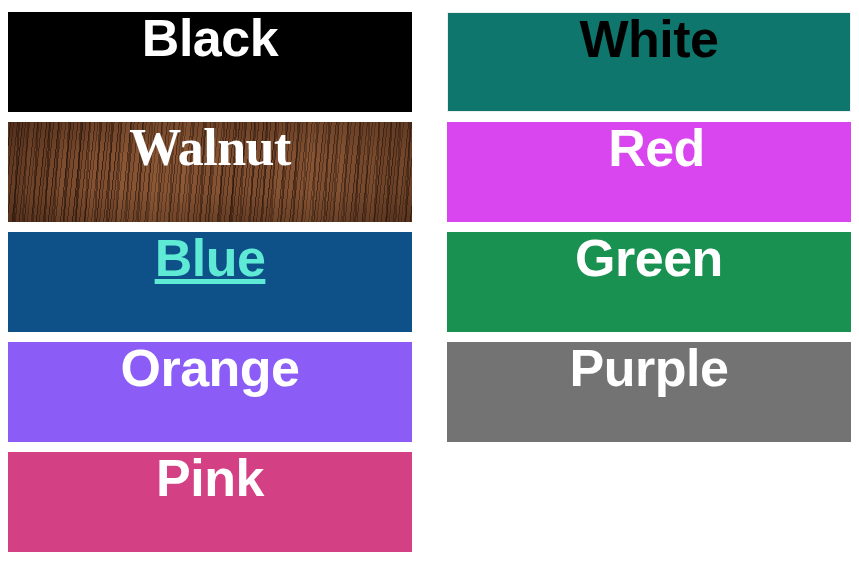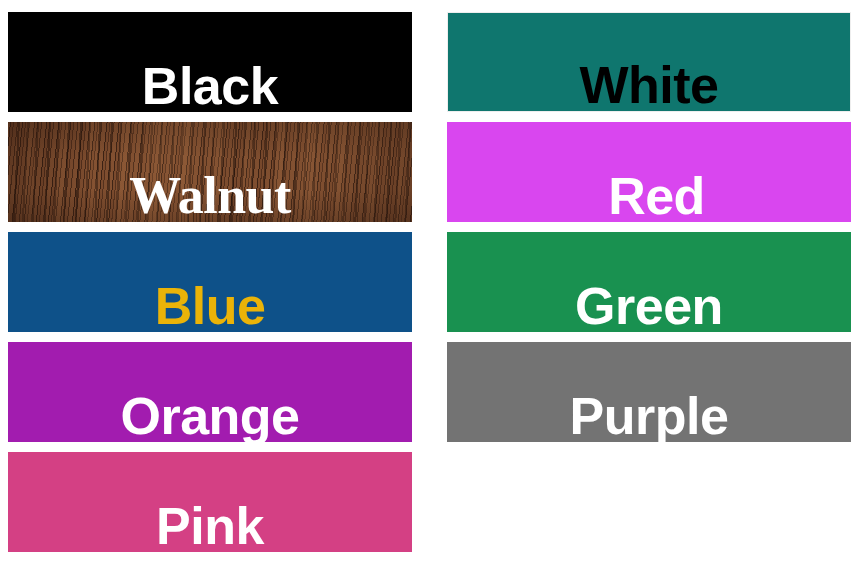--- a/index.html
+++ b/index.html
@@ -23,21 +23,21 @@
     column-gap: 35px;
     row-gap: 14px;
     align-content: start;
   }
 
   .swatch {
     position: relative;
     width: 100%;
     height: 100px;
     display: flex;
-    align-items: flex-end;
+    align-items: flex-start;
     justify-content: center;
     overflow: hidden;
   }
 
   .swatch-label {
     position: relative;
     z-index: 3;
     font-size: 52px;
     font-weight: bold;
     line-height: 1;
@@ -132,26 +132,26 @@
       <div class="wood-base"></div>
       <div class="wood-grain-a"></div>
       <div class="wood-grain-b"></div>
       <div class="wood-tone"></div>
       <span class="swatch-label" style="color: rgb(255, 255, 255); font-family: Liberation Serif, serif;">Walnut</span>
     </div>
     <div class="swatch" style="background-color: #d946ef; padding-left: 15px;">
       <span class="swatch-label" style="color: rgb(255, 255, 255);">Red</span>
     </div>
     <div class="swatch" style="background-color: rgb(14, 81, 137);">
-      <span class="swatch-label" style="color: #eab308;">Blue</span>
+      <span class="swatch-label" style="color: #5eead4; text-decoration: underline;">Blue</span>
     </div>
     <div class="swatch" style="background-color: rgb(25, 145, 80);">
       <span class="swatch-label" style="color: rgb(255, 255, 255);">Green</span>
     </div>
-    <div class="swatch" style="background-color: #a21caf;">
+    <div class="swatch" style="background-color: #8b5cf6;">
       <span class="swatch-label" style="color: rgb(255, 255, 255);">Orange</span>
     </div>
     <div class="swatch" style="background-color: #737373;">
       <span class="swatch-label" style="color: rgb(255, 255, 255);">Purple</span>
     </div>
     <div class="swatch" style="background-color: rgb(212, 64, 132);">
       <span class="swatch-label" style="color: rgb(255, 255, 255);">Pink</span>
     </div>
   </div>
 

